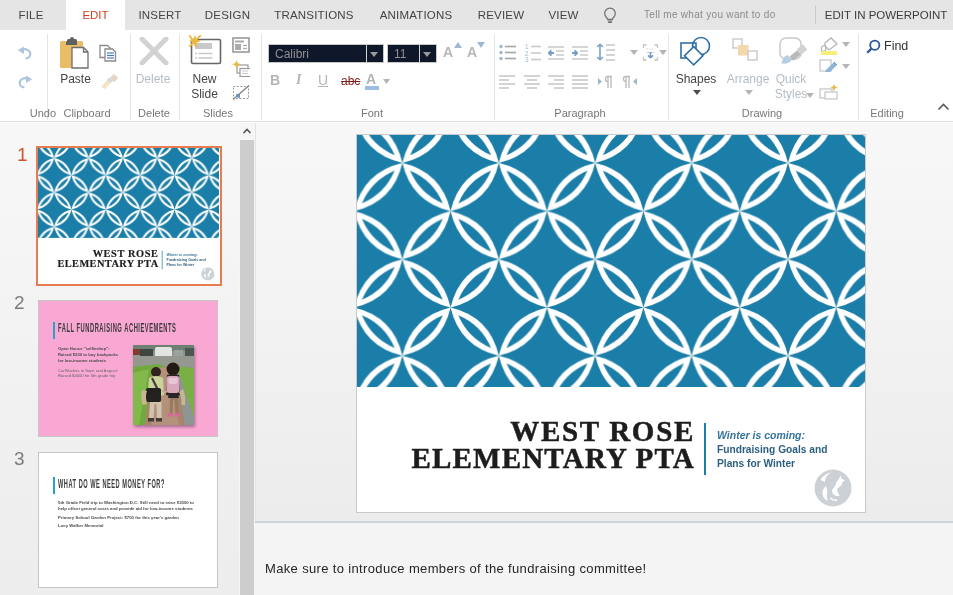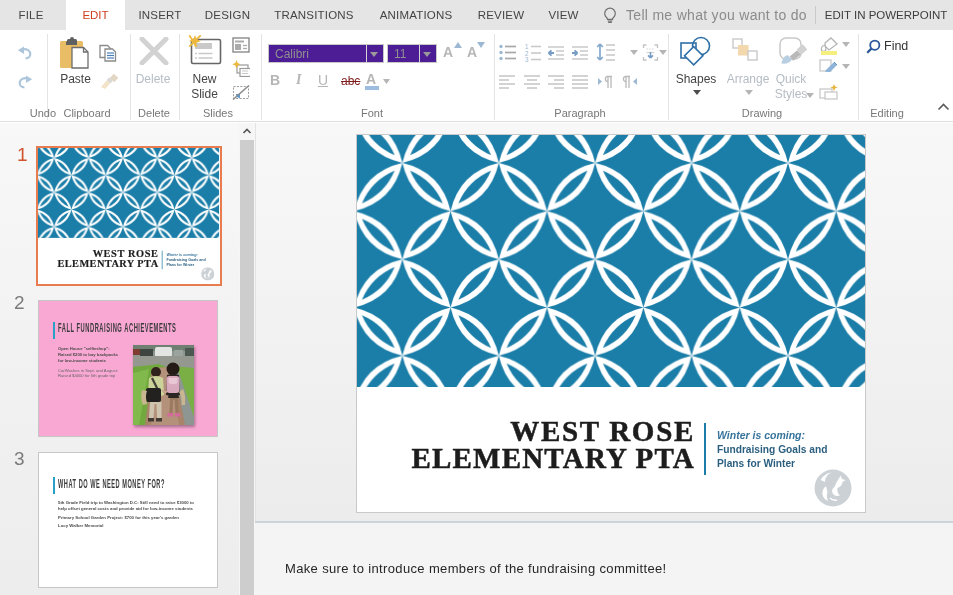--- a/index.html
+++ b/index.html
@@ -4,33 +4,33 @@
 <style>
 * { margin:0; padding:0; box-sizing:border-box; }
 html,body { width:953px; height:595px; }
 body { position:relative; font-family:"Liberation Sans",sans-serif; overflow:hidden; background:#fff; }
 .a { position:absolute; }
 
 
 #tabbar { left:0; top:0; width:953px; height:30px; background:#e5e5e5; }
 .tab { top:0; height:30px; line-height:30px; font-size:11.5px; color:#444; text-align:center; letter-spacing:.2px; }
 #hometab { left:66px; top:0; width:59px; height:30px; background:#fff; color:#cf3e20; line-height:30px; text-align:center; font-size:11.5px; }
-#tellme { left:626px; top:0; height:36px; line-height:30px; font-size:14px; letter-spacing:.3px; color:#8b8b8b; }
+#tellme { left:644px; top:0; height:36px; line-height:30px; font-size:10px; letter-spacing:.3px; color:#8b8b8b; }
 #editinppt { left:820px; top:0; width:132px; height:14px; line-height:30px; font-size:11.5px; color:#3d3d3d; text-align:center; }
 #tabsep { left:815px; top:6px; width:1px; height:18px; background:#c9c9c9; }
 
 
 #ribbon { left:0; top:30px; width:953px; height:92px; background:#fff; border-bottom:1px solid #dedede; }
 .gsep { top:4px; width:1px; height:86px; background:#e4e4e4; }
 .glabel { top:77px; height:12px; font-size:11px; color:#777; text-align:center; }
 .blabel { font-size:12px; color:#444; text-align:center; height:14px; }
 .blabel.dis { color:#b4bcc4; }
 
 
-.combo { top:14px; height:19px; border:1px solid #c8c8c8; background:#4c1d95; color:#909090; font-size:12px; }
+.combo { top:14px; height:19px; border:1px solid #c8c8c8; background:#0f172a; color:#909090; font-size:12px; }
 .combo .txt { position:absolute; left:6px; top:2px; }
 .combo .car { position:absolute; right:0; top:0; width:17px; height:17px; border-left:1px solid #d5d5d5; }
 .car svg, .combo svg { position:absolute; right:5px; top:7px; }
 
 
 #panel { left:0; top:123px; width:255px; height:472px; background:linear-gradient(180deg,#f8f8f8 0%,#f1f1f1 55%,#ededed 100%); }
 #sbar { left:239px; top:123px; width:16px; height:472px; background:#f6f6f6; }
 #sthumb { left:240px; top:140px; width:14px; height:455px; background:#cdcdcd; }
 .snum { font-size:19px; }
 
@@ -50,21 +50,21 @@
   font-family:"Liberation Serif",serif; font-weight:bold; color:#1d1d1d; -webkit-text-stroke:0.5px #1d1d1d;
   font-size:29px; line-height:27px; letter-spacing:1.7px; white-space:nowrap; }
 .s1 .vline { position:absolute; left:347px; top:288px; width:2px; height:52px; background:#1b7ea8; }
 .s1 .sub1 { position:absolute; left:360px; top:294px; font-size:10.5px; font-style:italic; font-weight:bold; color:#36749c; }
 .s1 .sub2 { position:absolute; left:360px; top:308px; font-size:10.2px; font-weight:bold; color:#2b5f80; line-height:13.5px; }
 .s1 .ttl .l2 { letter-spacing:1.2px; }
 
 
 #notesline { left:255px; top:521px; width:698px; height:2px; background:#ccd4da; }
 #notes { left:255px; top:523px; width:698px; height:72px; background:#f4f4f4; }
-#notes .txt { position:absolute; left:10px; top:38px; font-size:13px; letter-spacing:.35px; color:#262626;margin-left:20px; }
+#notes .txt { position:absolute; left:10px; top:38px; font-size:13px; letter-spacing:.35px; color:#262626; }
 
 
 .ct { position:absolute; font-weight:bold; color:#3a3a3a; white-space:nowrap; transform-origin:0 50%; }
 .tbar { position:absolute; width:2px; background:#29a0c6; }
 .tinytxt { position:absolute; color:#4a4a4a; transform-origin:0 0; }
 </style>
 </head>
 <body>
 
 <div id="tabbar" class="a"></div>

